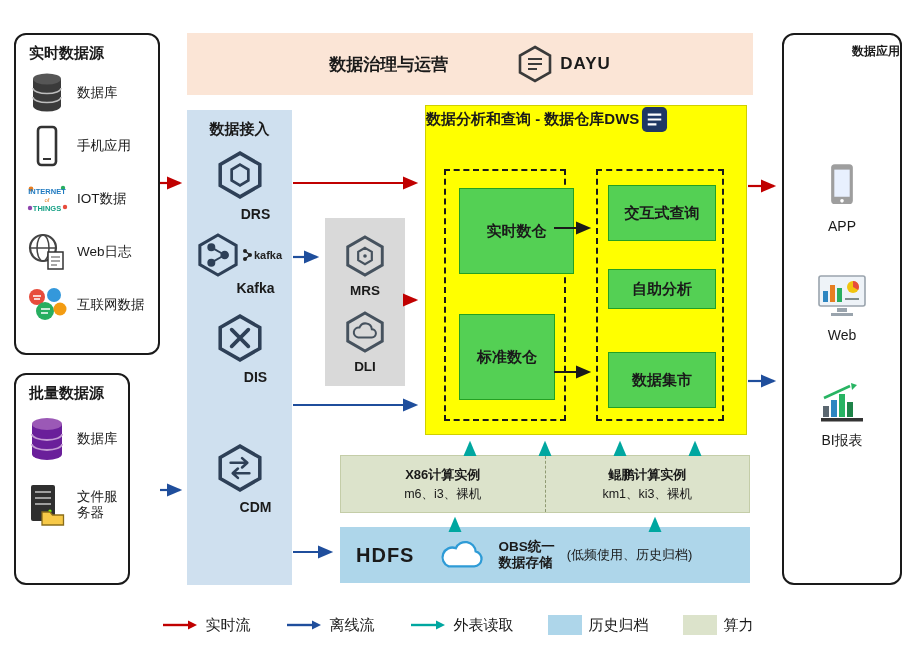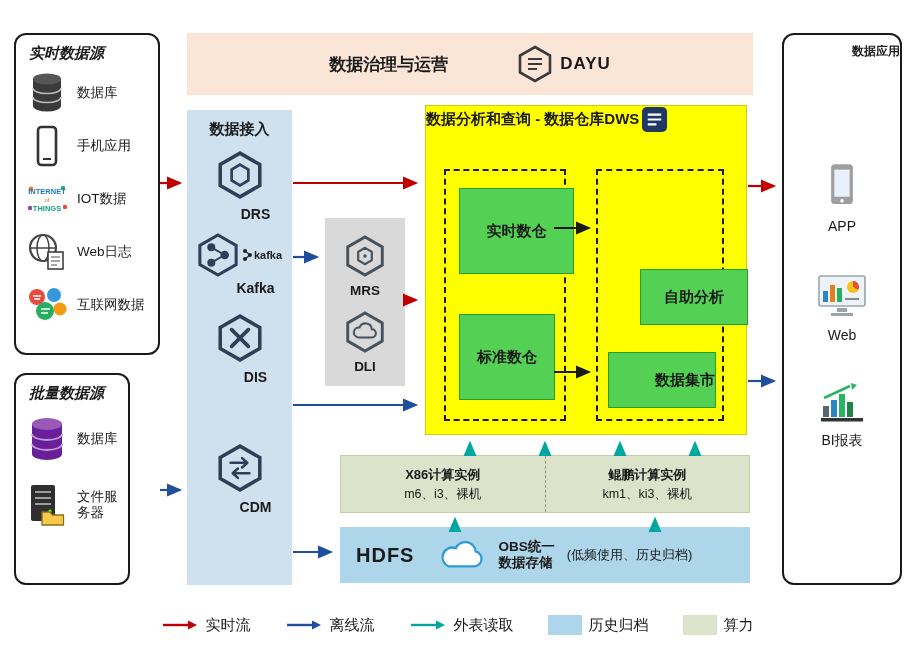--- a/index.html
+++ b/index.html
@@ -3,21 +3,21 @@
 <meta charset="utf-8">
 <style>
   * { margin:0; padding:0; box-sizing:border-box; }
   html,body { background:#fff; }
   .canvas {
     position:relative; width:914px; height:651px; background:#fff;
     font-family:"Liberation Sans","DejaVu Sans",sans-serif; color:#1a1a1a; overflow:hidden;
   }
   .abs { position:absolute; }
   .rounded-box { border:2.5px solid #1a1a1a; border-radius:12px; background:#fff; }
-  .box-title { font-size:15px; font-weight:bold; padding:9px 0 3px 13px;font-style:italic; }
+  .box-title { font-size:15px; font-weight:bold; padding:9px 0 3px 13px; }
   .src-row { display:flex; align-items:center; gap:7px; padding:0 4px 0 8px; height:53px; }
   .src-row.tall { height:66px; }
   .src-icon { width:46px; display:flex; justify-content:center; flex:0 0 46px; }
   .src-label { font-size:13.5px; line-height:1.15; }
 
   .banner { background:#FBE5D6; display:flex; align-items:center; justify-content:center; gap:70px; }
   .banner-title { font-size:17px; font-weight:bold; }
   .dayu-group { display:flex; align-items:center; gap:8px; }
   .dayu-text { font-size:17px; font-weight:bold; letter-spacing:1px; }
 
@@ -250,24 +250,27 @@
     <div class="dash-box" style="left:18px; top:63px; width:122px; height:252px;">
       <div class="green-node" style="left:13px; top:17px; width:115px; height:86px;">
         <span>实时数仓</span>
       </div>
       <div class="green-node" style="left:13px; top:143px; width:96px; height:86px;">
         <span>标准数仓</span>
       </div>
     </div>
 
     <div class="dash-box" style="left:170px; top:63px; width:128px; height:252px;">
-      <div class="green-node" style="left:10px; top:98px; width:108px; height:56px;margin-left:32px;">
+      <div class="green-node" style="left:10px; top:14px; width:108px; height:56px;">
+        <span>交互式查询</span>
+      </div>
+      <div class="green-node" style="left:10px; top:98px; width:108px; height:40px;">
         <span>自助分析</span>
       </div>
-      <div class="green-node" style="left:10px; top:181px; width:108px; height:56px;justify-content:flex-end;">
+      <div class="green-node" style="left:10px; top:181px; width:108px; height:56px;">
         <span>数据集市</span>
       </div>
     </div>
   </div>
 
   <div class="abs panel-compute" style="left:340px; top:455px; width:410px; height:58px;">
     <div class="compute-half">
       <div class="compute-title">X86计算实例</div>
       <div class="compute-spec">m6、i3、裸机</div>
     </div>

